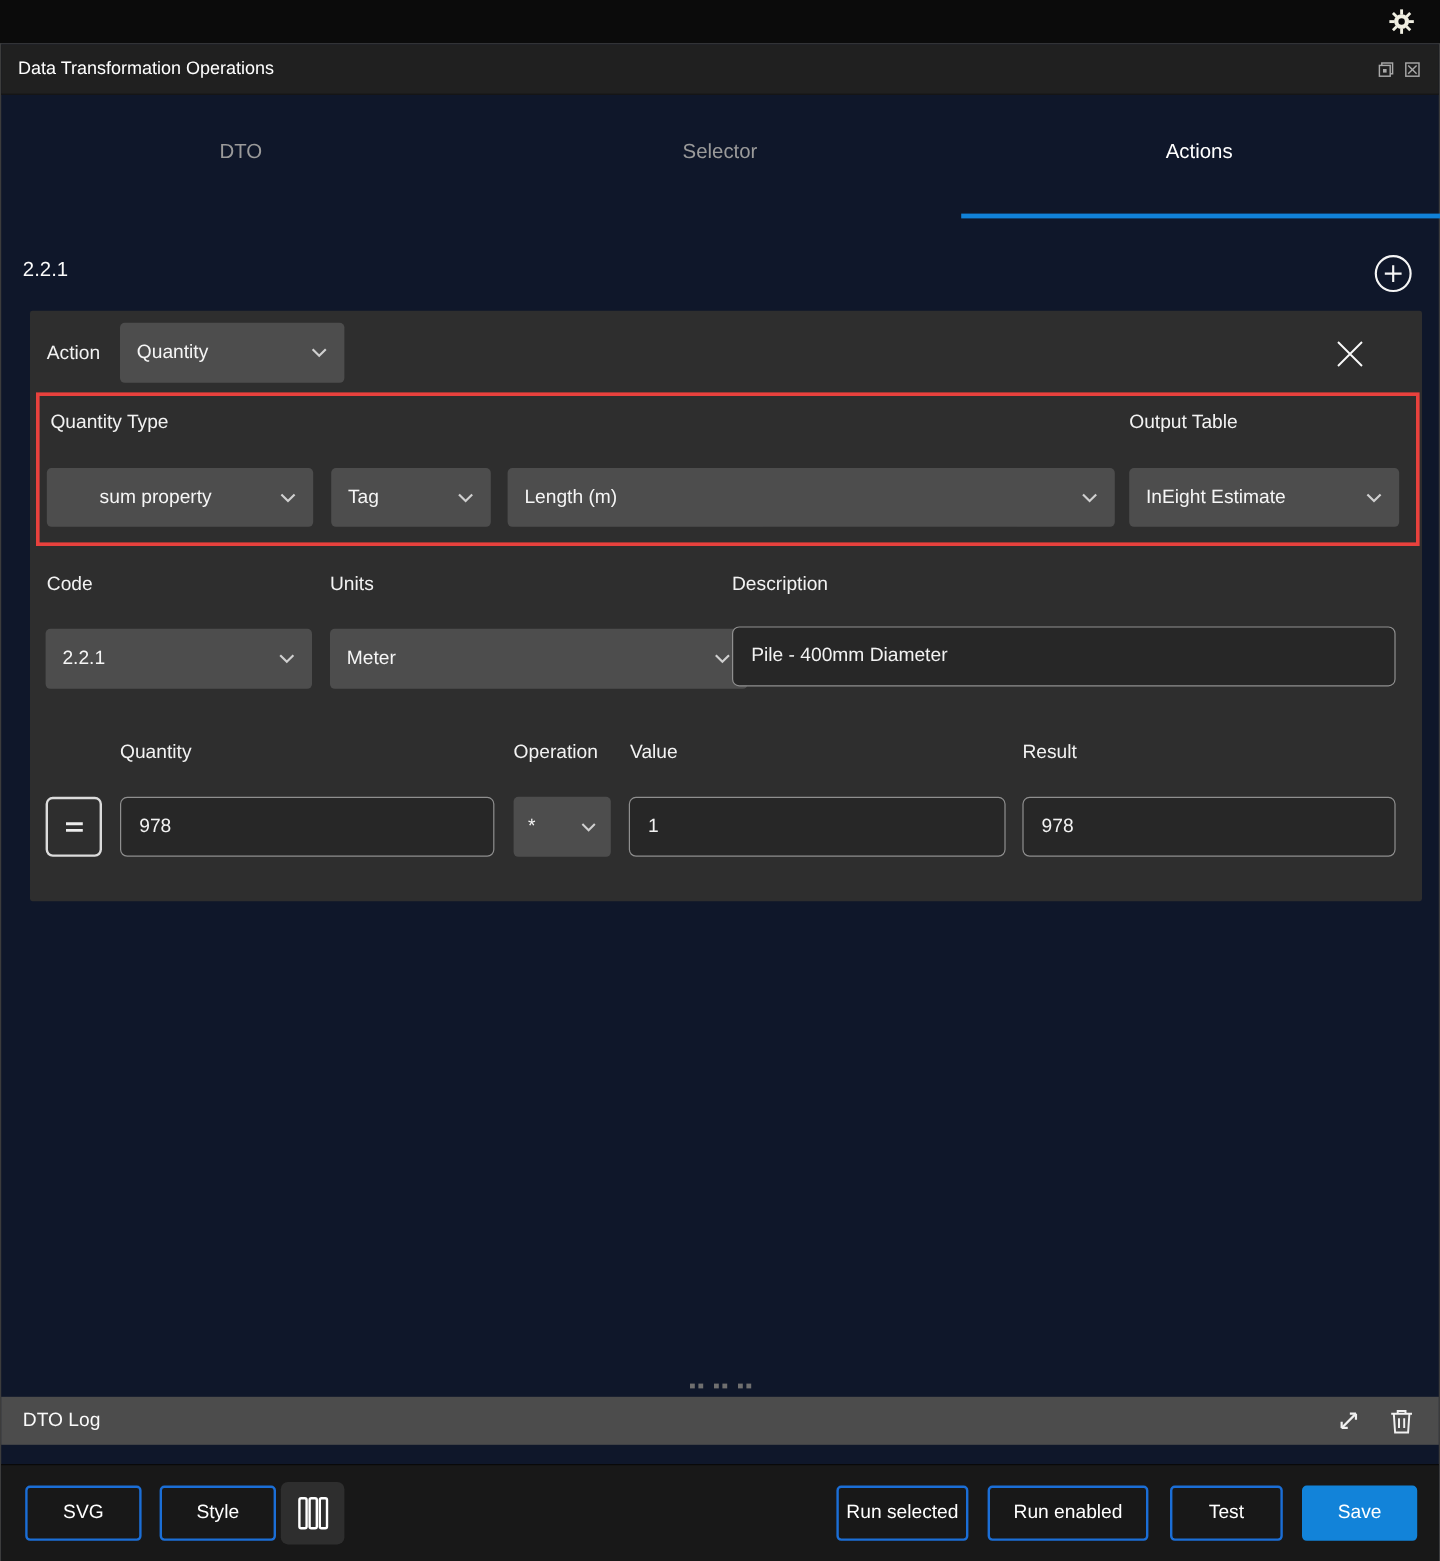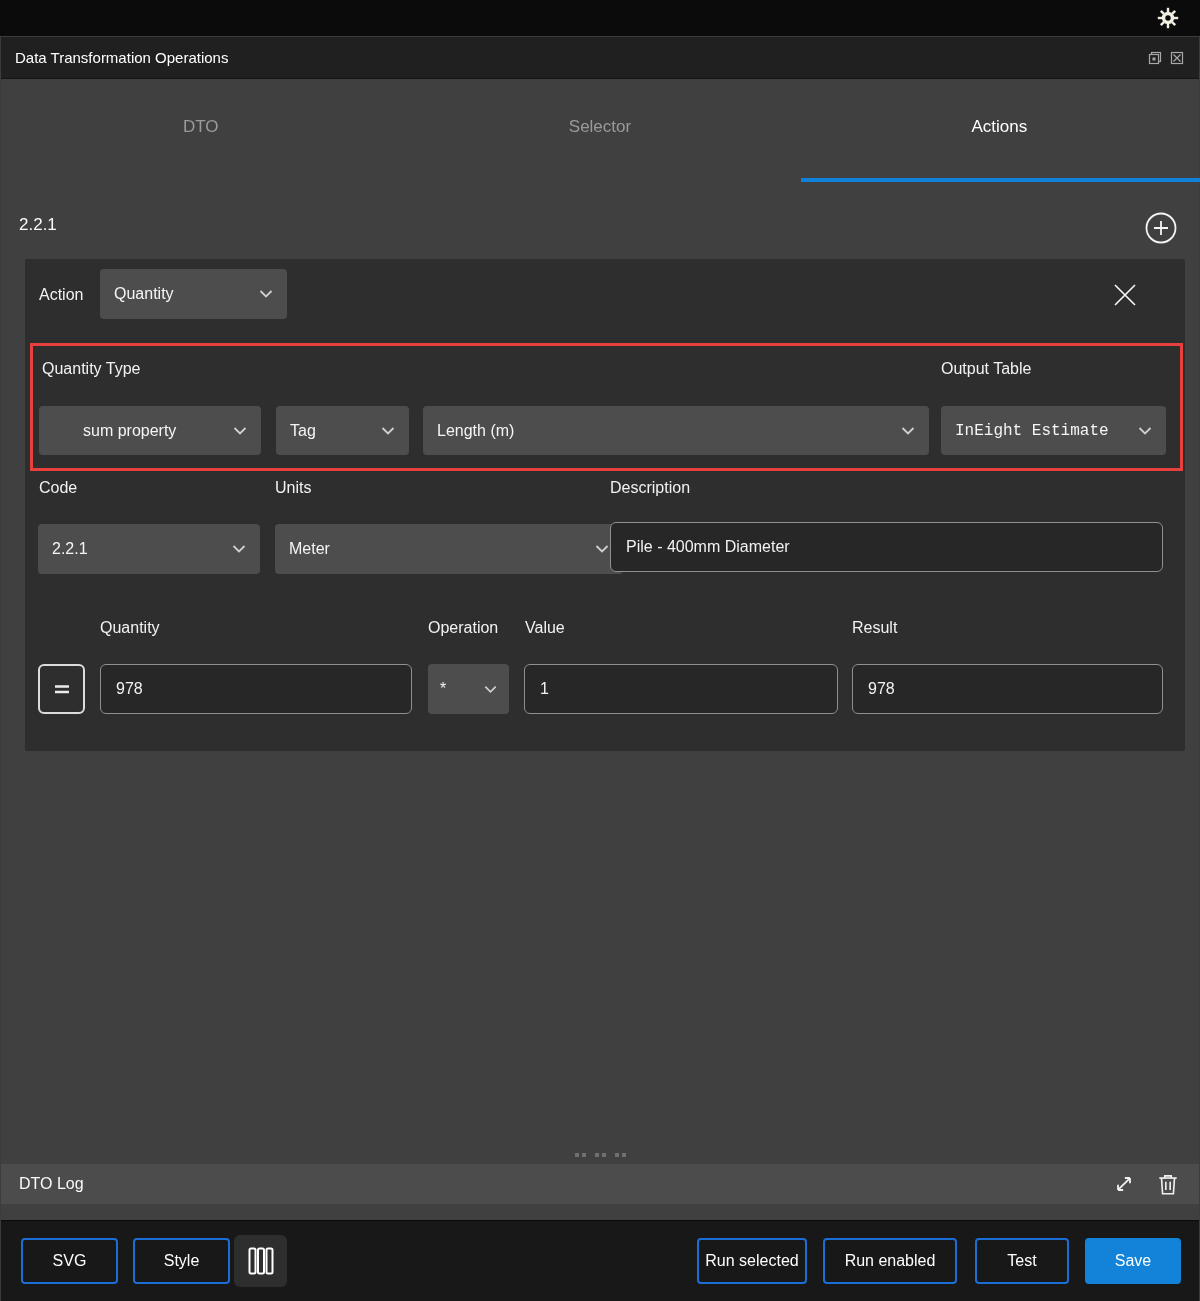--- a/index.html
+++ b/index.html
@@ -9,21 +9,21 @@
     font-family:"Liberation Sans", sans-serif;
     color:#f0f0f0;
     position:relative;
     overflow:hidden;
   }
   
   .os-strip { position:absolute; top:0; left:0; width:1200px; height:36px; background:#0b0b0b;
               display:flex; align-items:center; justify-content:flex-end; padding-right:20px; }
   
   .window { position:absolute; top:36px; left:0; width:1200px; height:1265px;
-            background:#404040; border:1px solid #3c3c3c; border-bottom:none; }
+            background:#0f172a; border:1px solid #3c3c3c; border-bottom:none; }
   .titlebar { position:absolute; top:0; left:0; right:0; height:42px; background:#202020;
               display:flex; align-items:center; padding:0 14px; border-bottom:1px solid #141414; }
   .titlebar .title { font-size:15px; color:#ffffff; flex:1; }
   .win-icons { display:flex; gap:6px; align-items:center; }
   
   .tabs { position:absolute; top:58px; left:0; right:0; height:64px; display:flex; }
   .tab { width:400px; display:flex; align-items:center; justify-content:center;
          font-size:17px; color:#9a9a9a; cursor:default; }
   .tab.active { color:#ffffff; }
   .tab-underline { position:absolute; top:141px; left:800px; width:399px; height:4px; background:#1182d9; }
@@ -37,29 +37,29 @@
   .dd { position:absolute; height:50px; background:#4d4d4d; border-radius:4px;
         display:flex; align-items:center; justify-content:space-between;
         padding:0 12px 0 14px; font-size:16px; color:#f5f5f5; cursor:pointer; }
   .dd .chev { flex:none; margin-left:10px; }
   .inp { position:absolute; height:50px; background:#272727; border:1px solid #8f8f8f;
          border-radius:6px; color:#f2f2f2; font-size:16px; padding:0 15px;
          font-family:"Liberation Sans", sans-serif; outline:none; }
   .action-label { left:14px; top:27px; }
   .dd-action { left:75px; top:10px; width:187px; }
   .x-close { position:absolute; left:1082px; top:18px; width:36px; height:36px; cursor:pointer; }
-  .redbox { position:absolute; left:5px; top:84px; width:1153px; height:128px;
+  .redbox { position:absolute; left:5px; top:68px; width:1153px; height:128px;
             border:3px solid #e8413d; }
   .qt-label { left:9px; top:14px; }
   .ot-label { left:908px; top:14px; }
   .redbox .dd { top:60px; height:49px; }
   .dd-sum  { left:6px;   width:222px;padding-left:44px; }
   .dd-tag  { left:243px; width:133px; }
   .dd-len  { left:390px; width:506px; }
-  .dd-out  { left:908px; width:225px;font-family:Liberation Mono, monospace; }
+  .dd-out  { left:908px; width:225px; }
   .code-label  { left:14px;  top:220px; }
   .units-label { left:250px; top:220px; }
   .desc-label  { left:585px; top:220px; }
   .dd-code  { left:13px;  top:265px; width:222px; }
   .dd-units { left:250px; top:265px; width:348px; }
   .inp-desc { left:585px; top:263px; width:553px; }
   .qty-label { left:75px;  top:360px; }
   .op-label  { left:403px; top:360px; }
   .val-label { left:500px; top:360px; }
   .res-label { left:827px; top:360px; }

